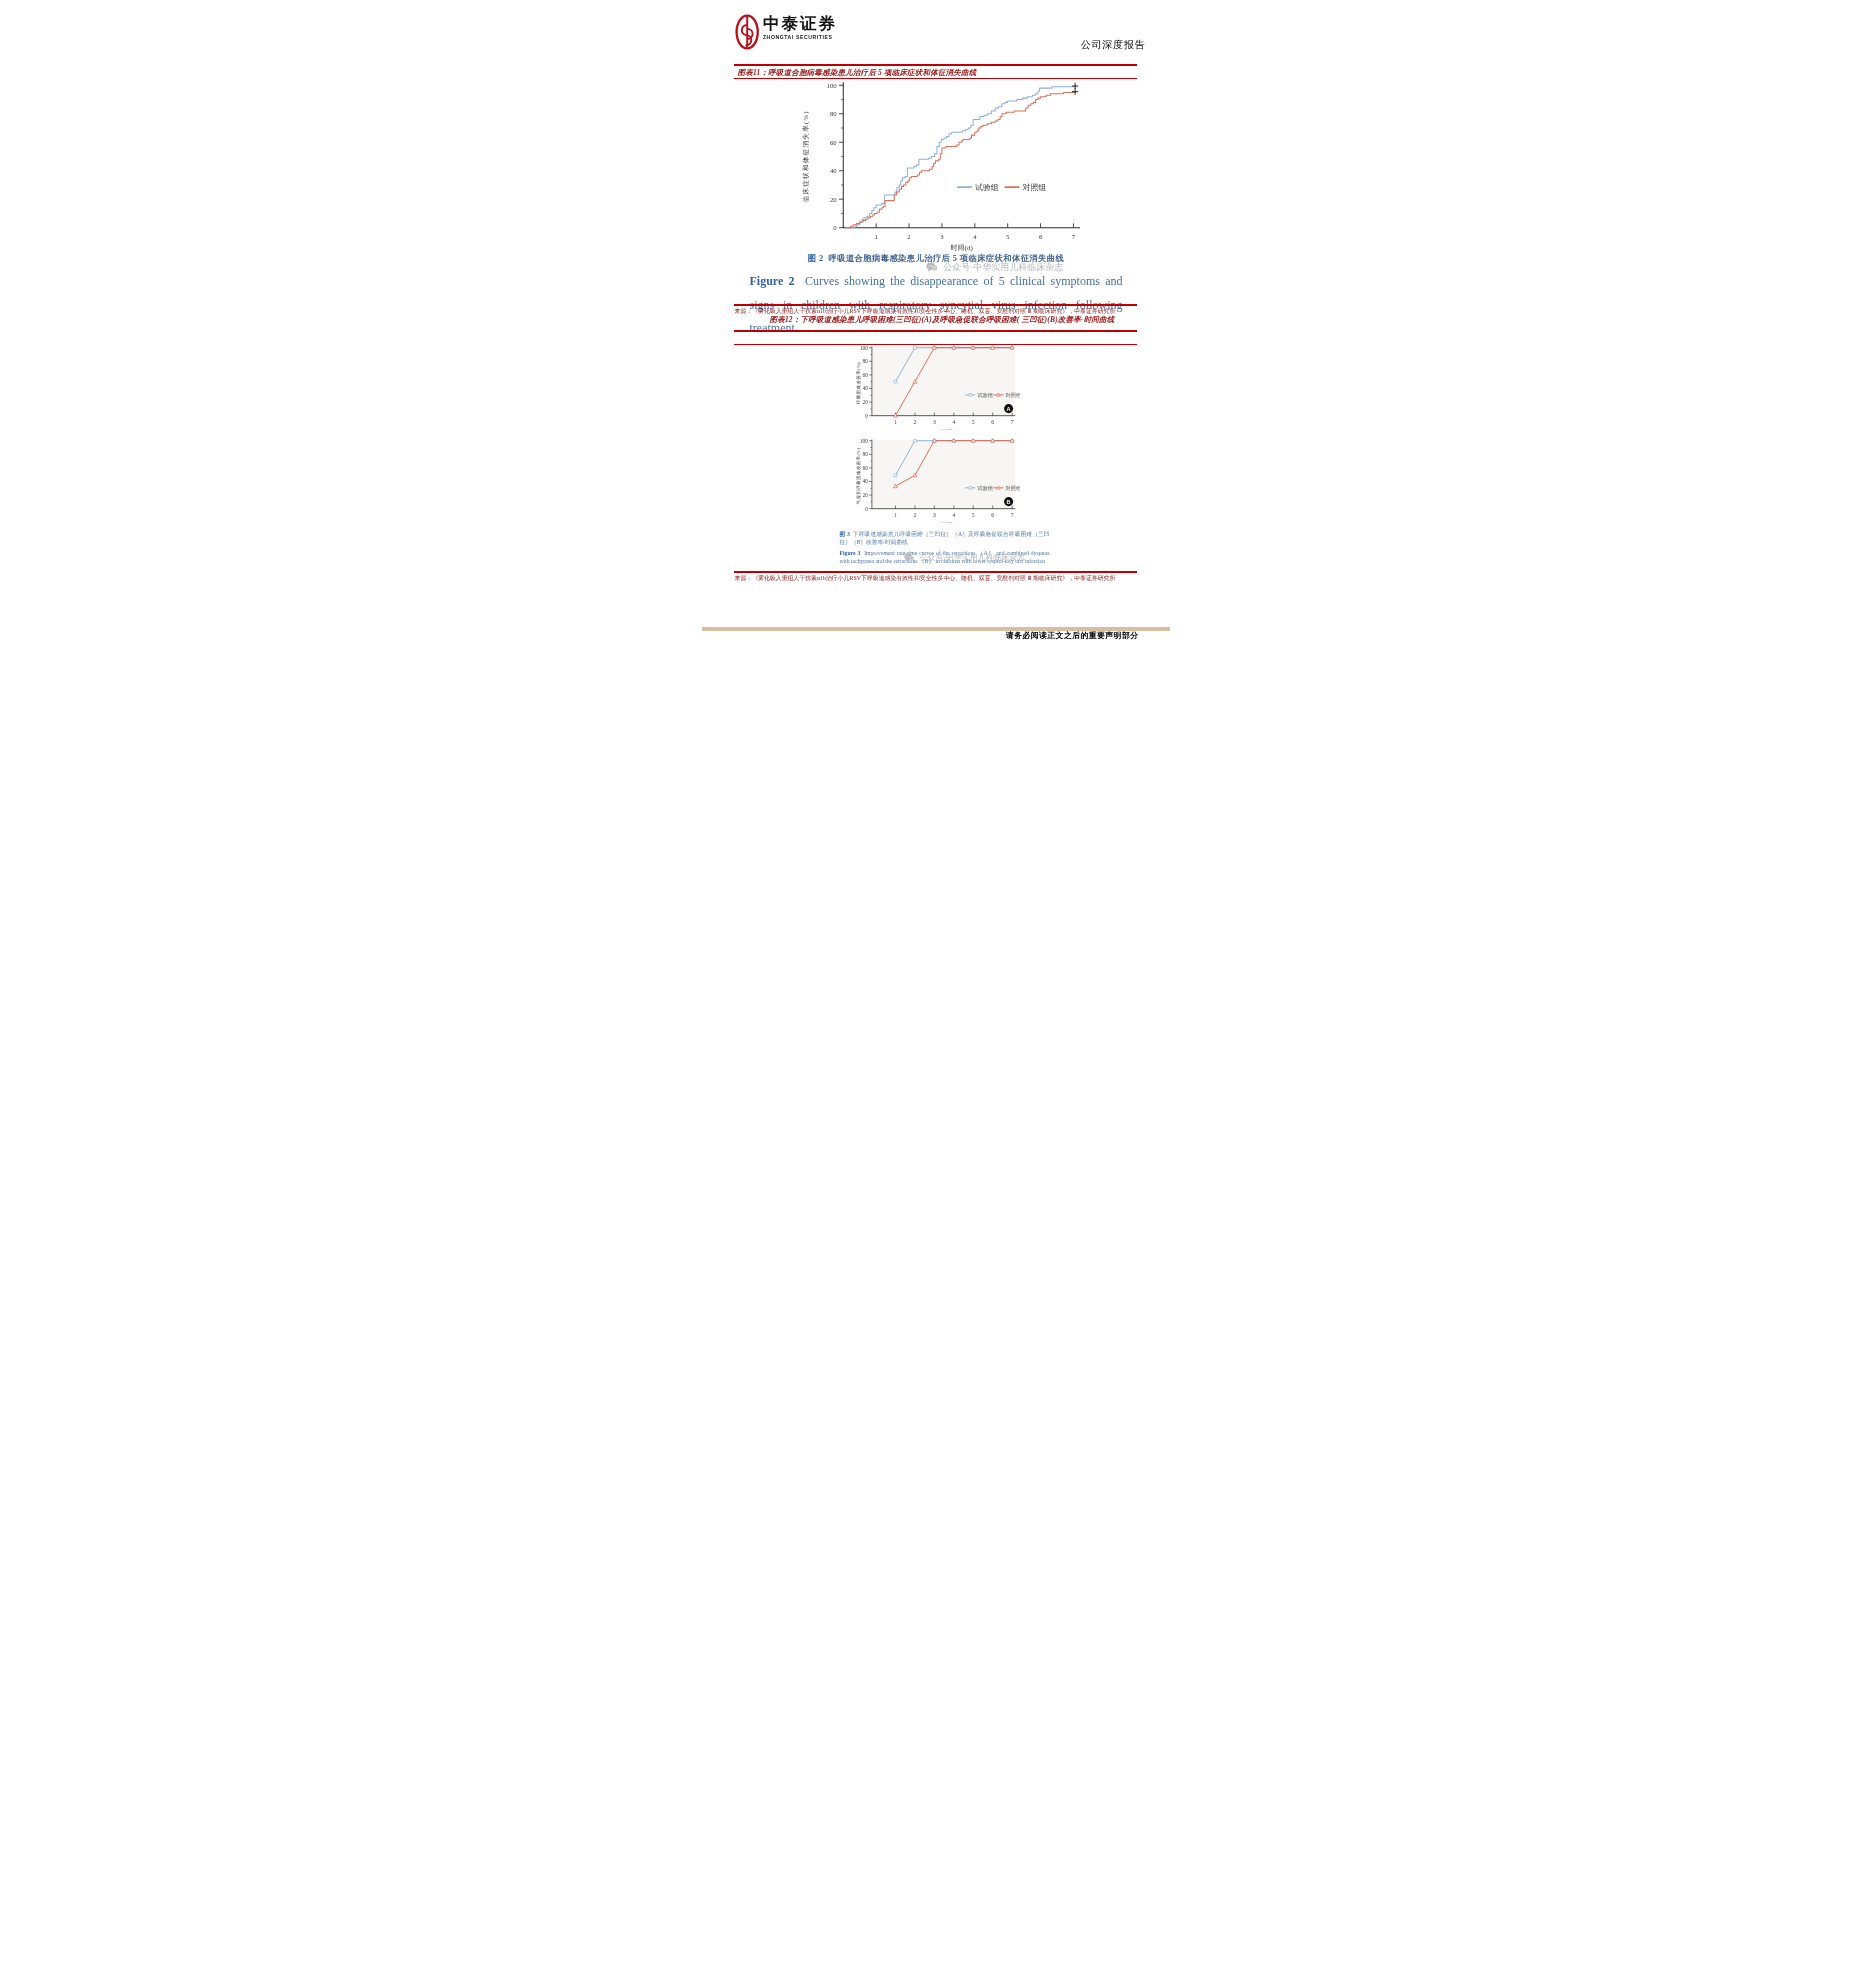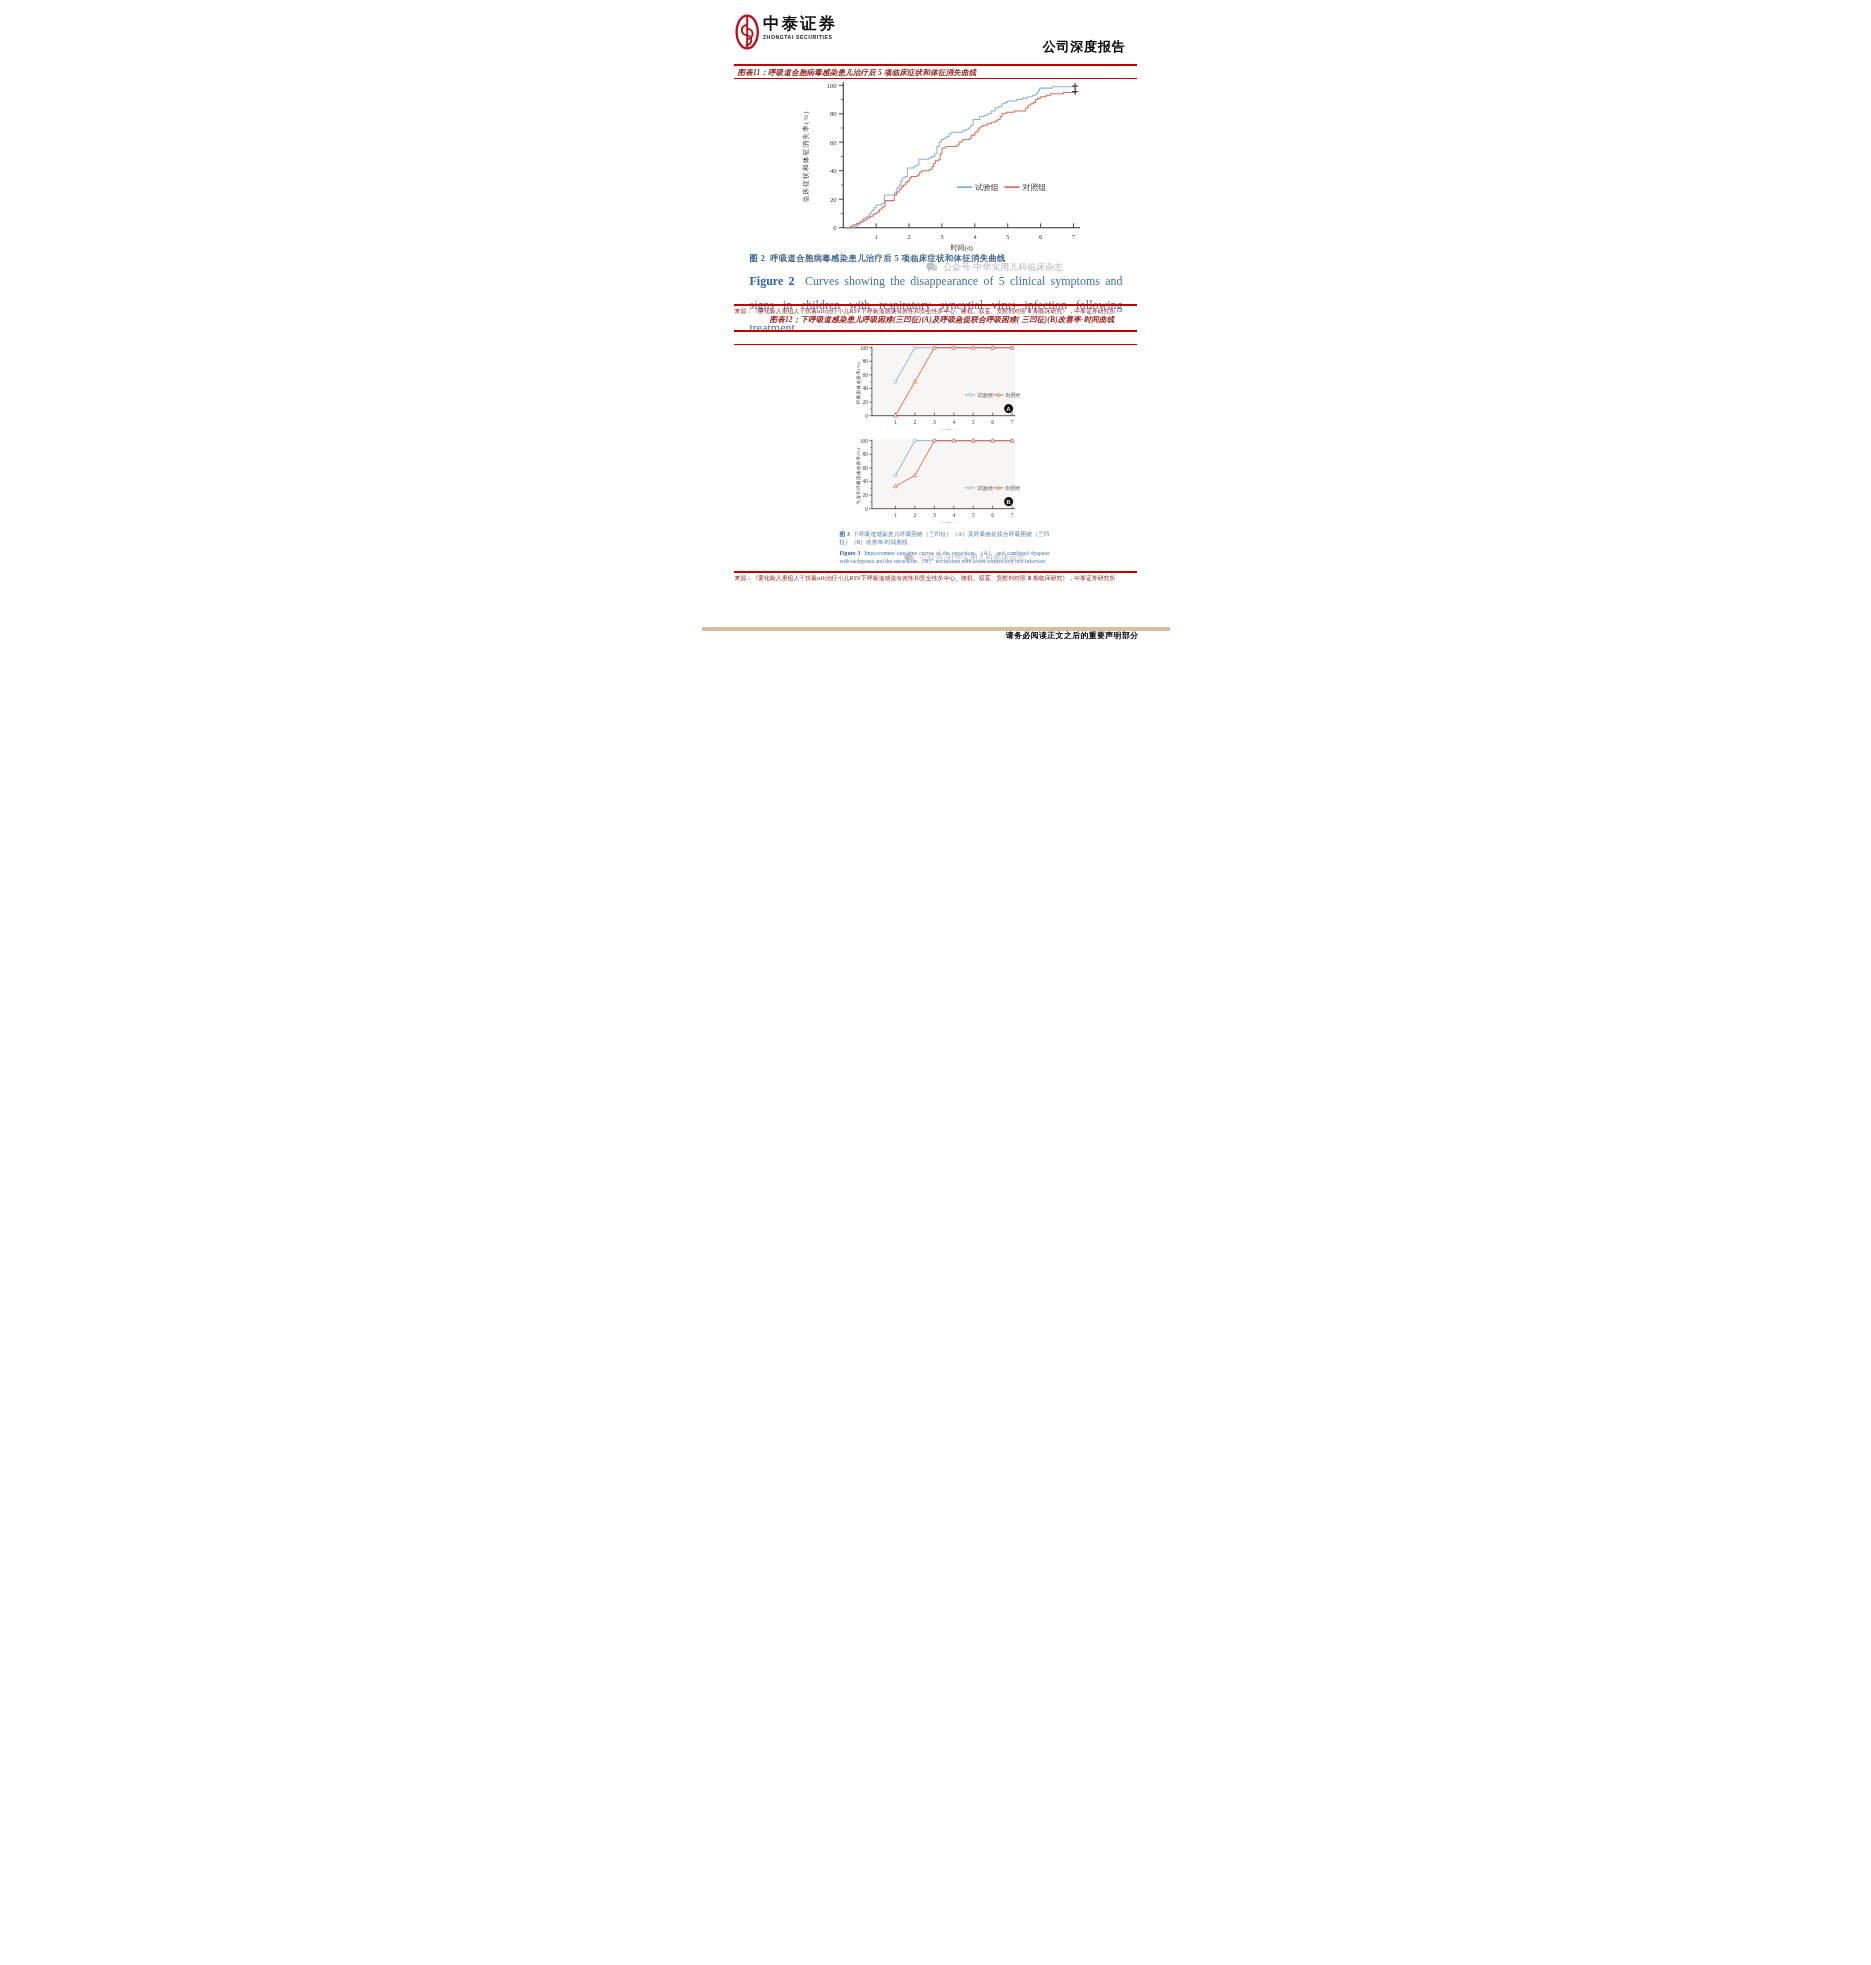--- a/index.html
+++ b/index.html
@@ -5,34 +5,34 @@
   html,body{margin:0;padding:0;background:#ffffff;}
   .page{position:relative;width:468px;height:662px;margin:0 auto;background:#fff;
         font-family:"Liberation Serif", serif;overflow:hidden;}
   
   .hdr-logo{position:absolute;left:33px;top:14px;display:flex;align-items:flex-start;gap:4px;}
   .hdr-logo svg{display:block;}
   .brand-cn{font-family:"Liberation Sans",sans-serif;font-weight:bold;font-size:16.5px;
             color:#141414;letter-spacing:2px;line-height:1.1;}
   .brand-en{font-family:"Liberation Sans",sans-serif;font-weight:bold;font-size:5.1px;
             color:#141414;letter-spacing:0.6px;margin-top:1.6px;}
-  .report-type{position:absolute;right:44px;top:38px;font-size:13px;font-weight:bold;
+  .report-type{position:absolute;right:24px;top:38px;font-size:10px;font-weight:normal;
                color:#000;letter-spacing:0.8px;}
   
   .rule{position:absolute;left:32px;width:403px;background:#c00000;}
   .fig-title{position:absolute;left:36px;width:397px;font-size:7.5px;font-weight:bold;
              font-style:italic;color:#9a1414;letter-spacing:0.2px;}
   .source{position:absolute;left:33px;width:409px;font-size:5.9px;color:#8d1616;letter-spacing:0px;}
   
   .chart1{position:absolute;left:94px;top:79px;width:303px;height:177px;}
   .chartA{position:absolute;left:153px;top:344px;width:165px;height:86px;}
   .chartB{position:absolute;left:153px;top:437px;width:165px;height:86px;}
   
   .cap2{position:absolute;left:48px;top:253px;width:373px;}
-  .cap2-cn{text-align:left;font-size:8.3px;color:#43658e;font-weight:bold;letter-spacing:0.4px;}
+  .cap2-cn{text-align:center;font-size:8.3px;color:#43658e;font-weight:bold;letter-spacing:0.4px;}
   .cap2-en{margin-top:6.3px;font-size:12px;color:#48719c;text-align:justify;text-align-last:justify;
            line-height:1.95;}
   .cap-label{font-weight:bold;color:#2f62a7;}
   .cap3{position:absolute;left:138px;top:530px;width:210px;font-size:5.7px;line-height:1.45;
         color:#5077a8;text-align:justify;}
   .cap3 p{margin:0 0 2.4px 0;}
   
   .wm{position:absolute;display:flex;align-items:center;gap:6px;color:#a9adb3;opacity:0.92;}
   .wm1{left:224px;top:261px;font-size:9px;}
   .wm2{left:202px;top:552px;font-size:7.9px;}

